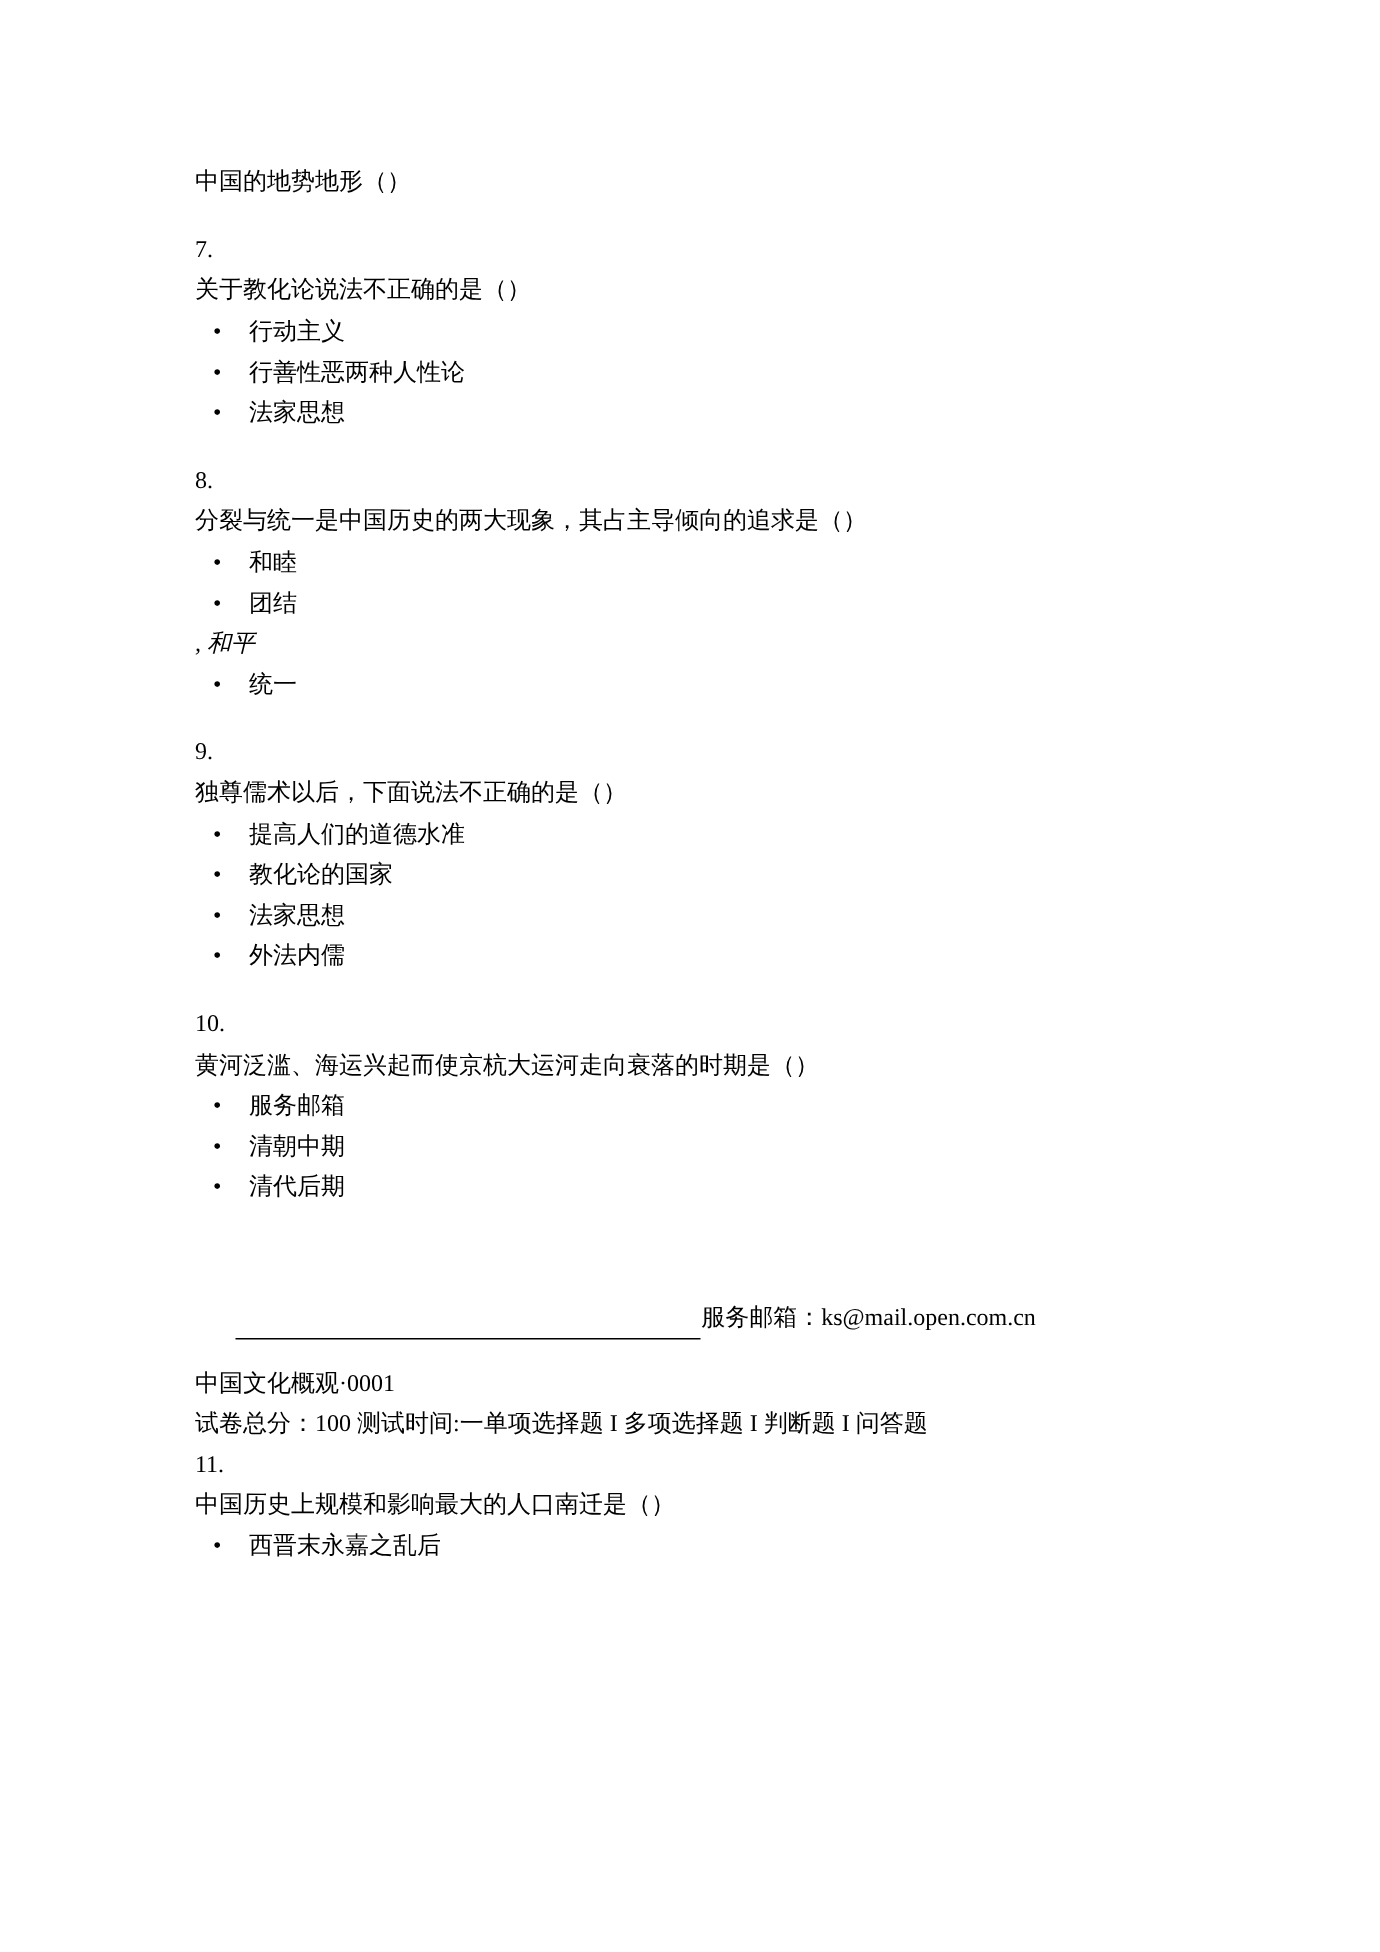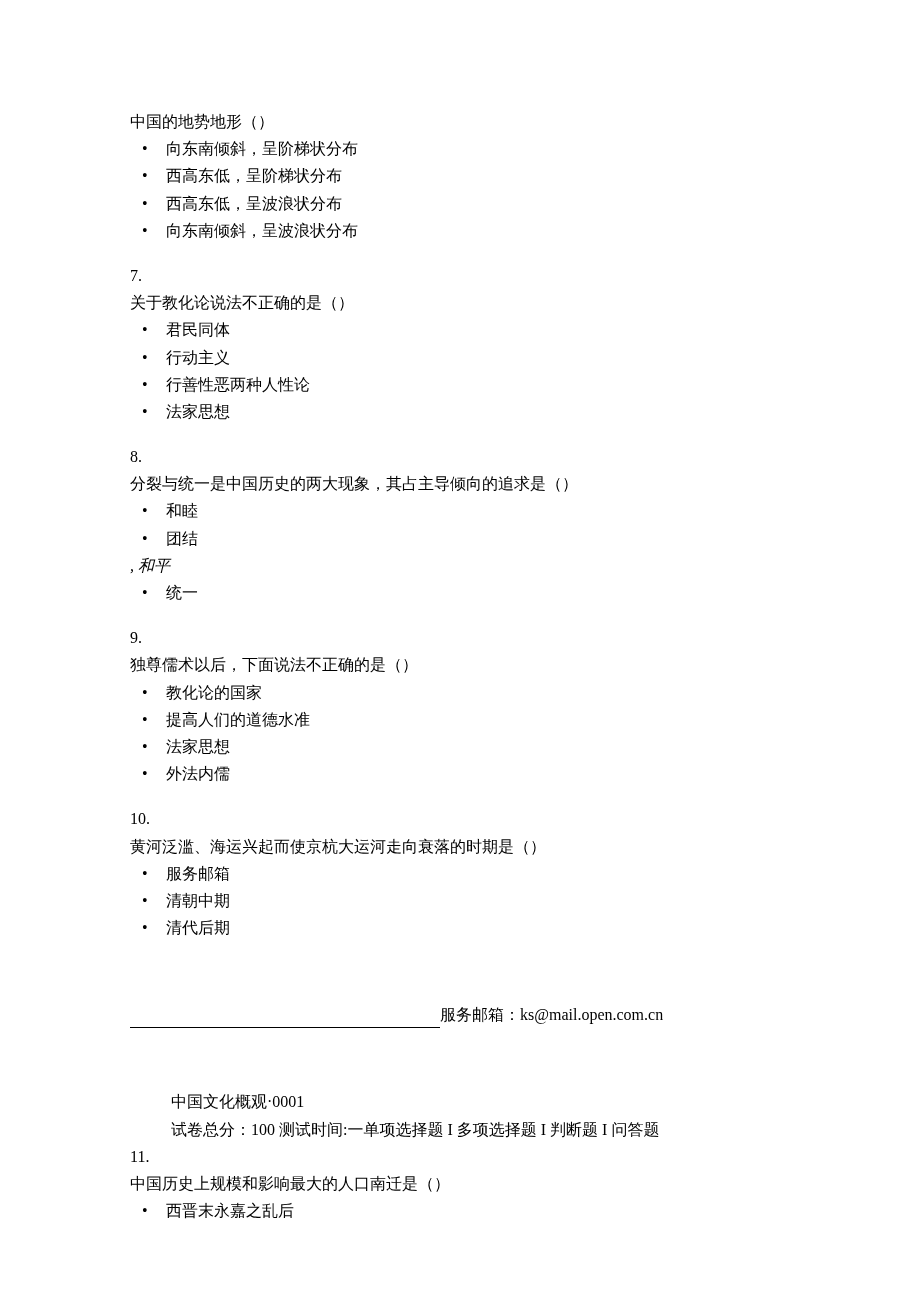--- a/index.html
+++ b/index.html
@@ -38,72 +38,65 @@
     position: absolute;
     left: 12px;
   }
   .inline-option {
     margin: 0;
     padding-left: 0;
     font-style: italic;
   }
   .footer-line {
     margin-top: 60px;
-    margin-bottom: 60px;
+    margin-bottom: 16px;
+    text-align: center;
   }
   .footer-underline {
     display: inline-block;
     border-bottom: 1px solid #000;
     width: 310px;
     vertical-align: bottom;
     height: 1em;
   }
   .header-block {
     margin-top: 10px;
-    margin-left: 41px;
   }
 </style>
 </head>
 <body>
 
 <div class="page">
 
   <p class="question-stem">中国的地势地形（）</p>
-  <ul class="options">
-    <li>向东南倾斜，呈阶梯状分布</li>
-    <li>西高东低，呈阶梯状分布</li>
-    <li>西高东低，呈波浪状分布</li>
-    <li>向东南倾斜，呈波浪状分布</li>
-  </ul>
 
   <p class="question-number">7.</p>
   <p class="question-stem">关于教化论说法不正确的是（）</p>
   <ul class="options">
-    <li>君民同体</li>
     <li>行动主义</li>
     <li>行善性恶两种人性论</li>
     <li>法家思想</li>
   </ul>
 
   <p class="question-number">8.</p>
   <p class="question-stem">分裂与统一是中国历史的两大现象，其占主导倾向的追求是（）</p>
   <ul class="options">
     <li>和睦</li>
     <li>团结</li>
   </ul>
   <p class="inline-option">, 和平</p>
   <ul class="options">
     <li>统一</li>
   </ul>
 
   <p class="question-number">9.</p>
   <p class="question-stem">独尊儒术以后，下面说法不正确的是（）</p>
   <ul class="options">
+    <li>提高人们的道德水准</li>
     <li>教化论的国家</li>
-    <li>提高人们的道德水准</li>
     <li>法家思想</li>
     <li>外法内儒</li>
   </ul>
 
   <p class="question-number">10.</p>
   <p class="question-stem">黄河泛滥、海运兴起而使京杭大运河走向衰落的时期是（）</p>
   <ul class="options">
     <li>服务邮箱</li>
     <li>清朝中期</li>
     <li>清代后期</li>

